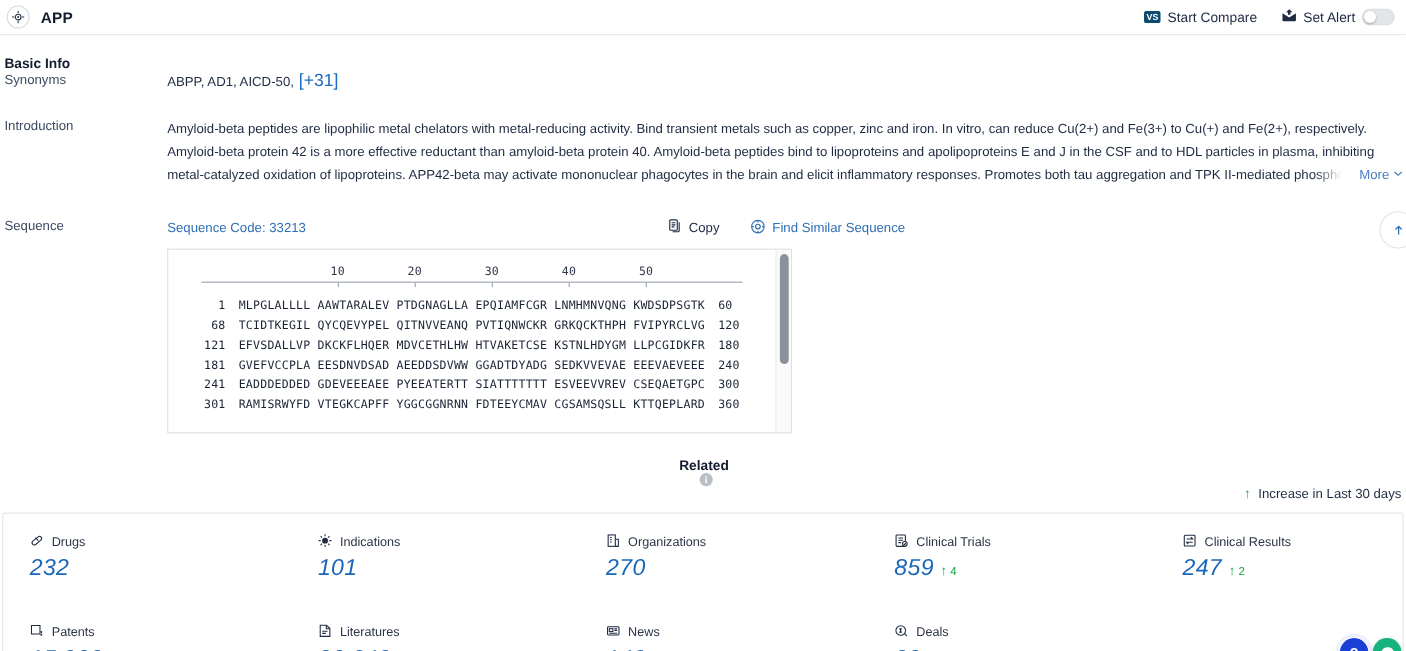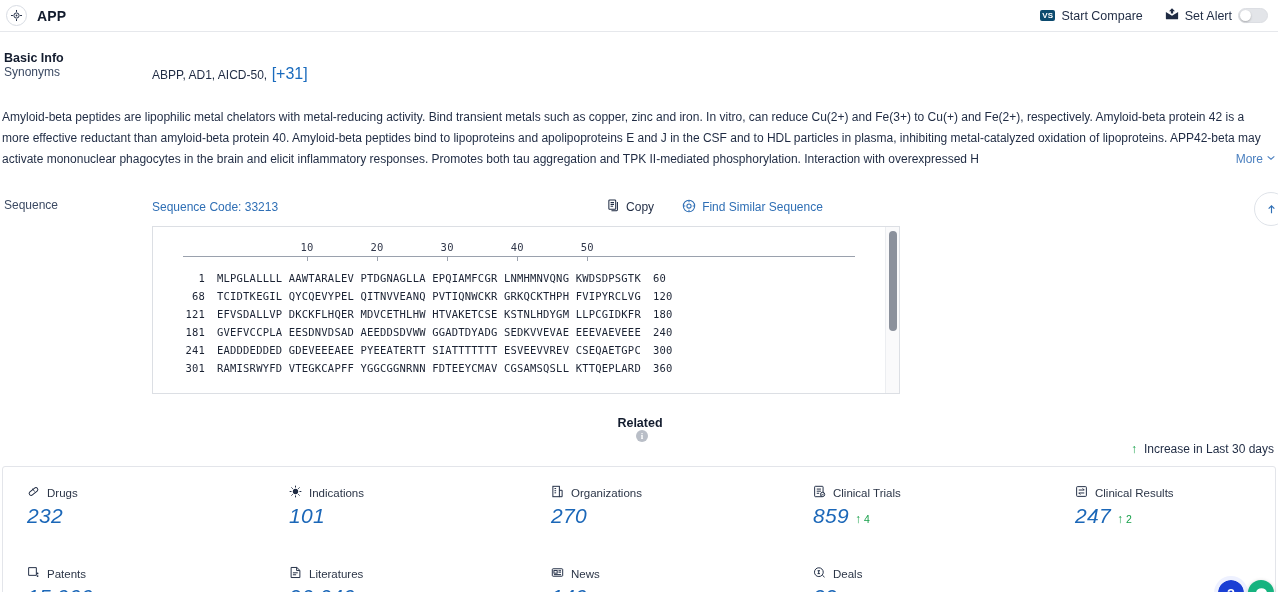--- a/index.html
+++ b/index.html
@@ -95,21 +95,21 @@
   .seq-actions { display: flex; align-items: center; gap: 28px; margin-left: 330px; }
   .seq-action {
     display: flex; align-items: center; gap: 6px;
     font-size: 12px; cursor: pointer;
   }
   .seq-action.dark { color: #1f2b43; }
   .seq-action.blue { color: #2f6fb5; }
 
   .seq-box {
     margin-top: 10px;
-    width: 748px; height: 168px;
+    width: 568px; height: 168px;
     border: 1px solid #dcdfe4;
     background: #fff;
     position: relative;
     overflow: hidden;
   }
   .seq-inner {
     position: absolute; inset: 0 14px 0 0;
     padding: 14px 0 0 0;
     font-family: "DejaVu Sans Mono", monospace;
     font-size: 10.5px; color: #1a2233;
@@ -262,20 +262,21 @@
 
   <div class="row syn-row">
     <div class="row-label">Synonyms</div>
     <div class="row-value">
       <span class="syn-text">ABPP,  AD1,  AICD-50,</span>
       <span class="syn-more">[+31]</span>
     </div>
   </div>
 
   <div class="row intro-row">
+    <div class="row-label">Introduction</div>
     <div class="row-value">
       <div class="intro-text">
         <span>Amyloid-beta peptides are lipophilic metal chelators with metal-reducing activity. Bind transient metals such as copper, zinc and iron. In vitro, can reduce Cu(2+) and Fe(3+) to Cu(+) and Fe(2+), respectively. Amyloid-beta protein 42 is a more effective reductant than amyloid-beta protein 40. Amyloid-beta peptides bind to lipoproteins and apolipoproteins E and J in the CSF and to HDL particles in plasma, inhibiting metal-catalyzed oxidation of lipoproteins. APP42-beta may activate mononuclear phagocytes in the brain and elicit inflammatory responses. Promotes both tau aggregation and TPK II-mediated phosphorylation. Interaction with overexpressed H</span>
         <span class="more-link">
           <span>More</span>
           <span>
             <svg width="10" height="10" viewBox="0 0 12 12" fill="none" stroke="#4a7fbf" stroke-width="1.3">
               <path d="M2 4l4 3.5L10 4"></path>
             </svg>
           </span>

